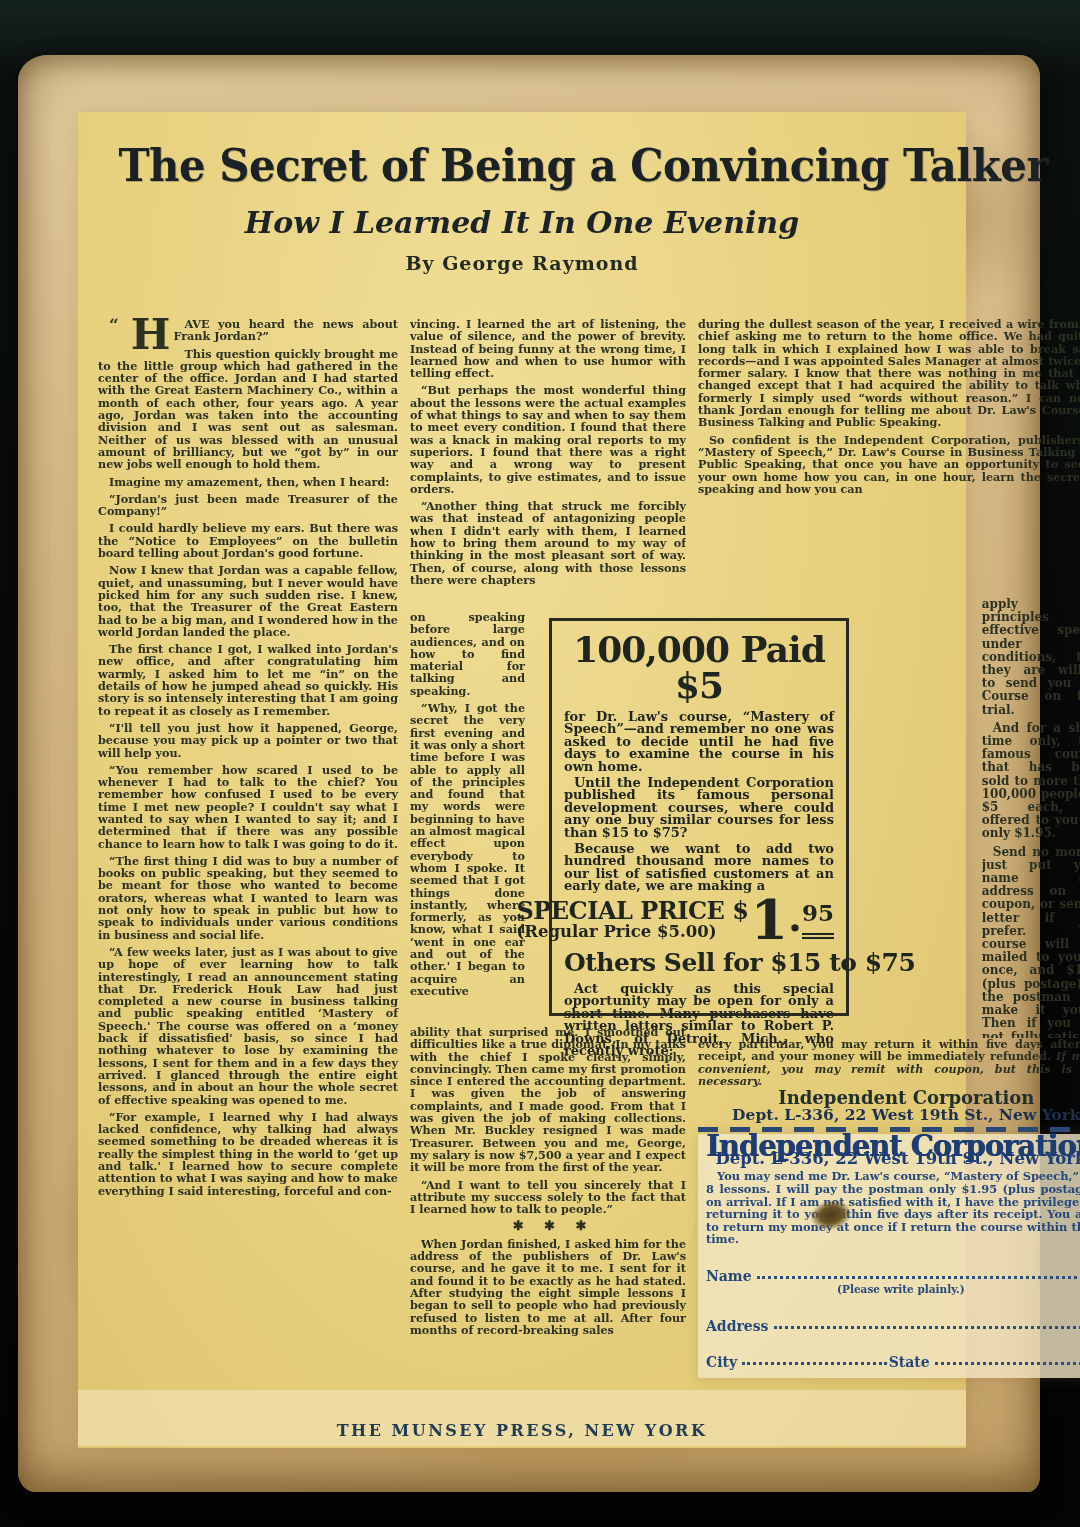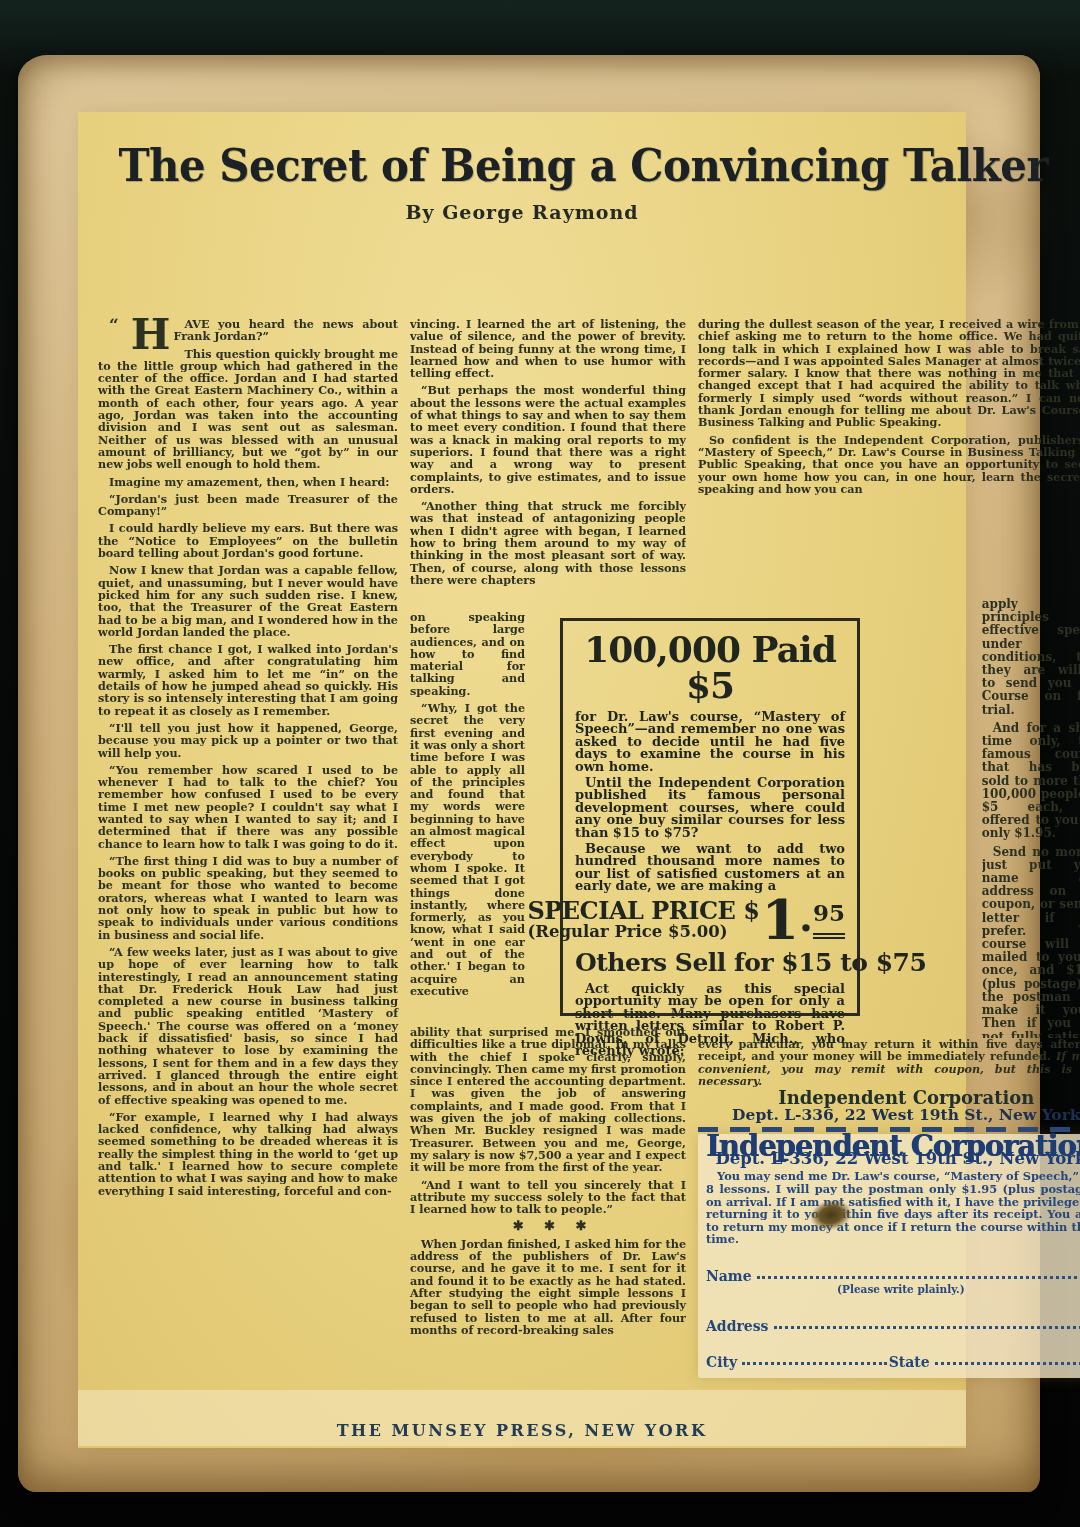--- a/index.html
+++ b/index.html
@@ -44,21 +44,21 @@
   .lead .lead-quote{float:left;font-size:17px;line-height:14px;font-weight:bold;padding-right:1px;}
   .lead .dropcap{float:left;font-size:42px;line-height:33px;font-weight:bold;padding:0 3px 0 0;}
   .sec-top2{height:293px;overflow:hidden;}
   .sec-mid2{height:415px;overflow:hidden;width:115px;}
   .sec-top3{height:280px;overflow:hidden;}
   .sec-mid3{height:440px;overflow:hidden;width:122px;margin-left:auto;font-size:12px;line-height:13.2px;}
   .separator{text-align:center;text-indent:0;font-size:13px;letter-spacing:8px;margin:4px 0 6px;}
   .italic{font-style:italic;}
   
   .ad-box{
-    position:absolute;left:482px;top:506px;width:300px;height:398px;
+    position:absolute;left:471px;top:506px;width:300px;height:398px;
     border:3px solid #2a2a20;padding:8px 12px 6px;box-sizing:border-box;
     color:#20261f;font-weight:bold;
   }
   .ad-headline{text-align:center;font-size:36px;line-height:1.0;margin:2px 0 8px;letter-spacing:-1px;}
   .ad-box p{font-size:13px;line-height:12.4px;text-align:justify;margin:0 0 4px;text-indent:0;}
   .ad-box p.ind{text-indent:10px;}
   .special-row{display:flex;justify-content:flex-end;align-items:flex-start;margin:6px 0 2px;}
   .special-label{font-size:24px;line-height:1;letter-spacing:-.5px;white-space:nowrap;}
   .regular{font-size:16.5px;line-height:1.1;white-space:nowrap;}
   .special-price{display:flex;align-items:flex-start;margin-left:2px;}
@@ -99,20 +99,21 @@
 
 <div class="paper">
   <div class="stain stain1"></div>
   <div class="stain stain2"></div>
   <div class="stain stain3"></div>
 
   <div class="print-area">
     <div class="bottom-band"></div>
 
     <div class="title">The Secret of Being a Convincing Talker</div>
+    <div class="subtitle">How I Learned It In One Evening</div>
     <div class="byline">By George Raymond</div>
 
     <div class="cols">
 
       <div class="col col1">
         <p class="lead"><span class="lead-quote">“</span><span class="dropcap">H</span><span>AVE you heard the news about Frank Jordan?”</span></p>
         <p>This question quickly brought me to the little group which had gathered in the center of the office. Jordan and I had started with the Great Eastern Machinery Co., within a month of each other, four years ago. A year ago, Jordan was taken into the accounting division and I was sent out as salesman. Neither of us was blessed with an unusual amount of brilliancy, but we “got by” in our new jobs well enough to hold them.</p>
         <p>Imagine my amazement, then, when I heard:</p>
         <p>“Jordan's just been made Treasurer of the Company!”</p>
         <p>I could hardly believe my ears. But there was the “Notice to Employees” on the bulletin board telling about Jordan's good fortune.</p>
@@ -122,21 +123,21 @@
         <p>“You remember how scared I used to be whenever I had to talk to the chief? You remember how confused I used to be every time I met new people? I couldn't say what I wanted to say when I wanted to say it; and I determined that if there was any possible chance to learn how to talk I was going to do it.</p>
         <p>“The first thing I did was to buy a number of books on public speaking, but they seemed to be meant for those who wanted to become orators, whereas what I wanted to learn was not only how to speak in public but how to speak to individuals under various conditions in business and social life.</p>
         <p>“A few weeks later, just as I was about to give up hope of ever learning how to talk interestingly, I read an announcement stating that Dr. Frederick Houk Law had just completed a new course in business talking and public speaking entitled ‘Mastery of Speech.' The course was offered on a ‘money back if dissatisfied' basis, so since I had nothing whatever to lose by examining the lessons, I sent for them and in a few days they arrived. I glanced through the entire eight lessons, and in about an hour the whole secret of effective speaking was opened to me.</p>
         <p>“For example, I learned why I had always lacked confidence, why talking had always seemed something to be dreaded whereas it is really the simplest thing in the world to ‘get up and talk.' I learned how to secure complete attention to what I was saying and how to make everything I said interesting, forceful and con-</p>
       </div>
 
       <div class="col col2">
         <div class="sec-top2">
           <p class="noindent">vincing. I learned the art of listening, the value of silence, and the power of brevity. Instead of being funny at the wrong time, I learned how and when to use humor with telling effect.</p>
           <p>“But perhaps the most wonderful thing about the lessons were the actual examples of what things to say and when to say them to meet every condition. I found that there was a knack in making oral reports to my superiors. I found that there was a right way and a wrong way to present complaints, to give estimates, and to issue orders.</p>
-          <p>“Another thing that struck me forcibly was that instead of antagonizing people when I didn't agree with began, I learned how to bring them around to my way of thinking in the most pleasant sort of way. Then, of course, along with those lessons there were chapters</p>
+          <p>“Another thing that struck me forcibly was that instead of antagonizing people when I didn't early with them, I learned how to bring them around to my way of thinking in the most pleasant sort of way. Then, of course, along with those lessons there were chapters</p>
         </div>
         <div class="sec-mid2">
           <p class="noindent">on speaking before large audiences, and on how to find material for talking and speaking.</p>
           <p>“Why, I got the secret the very first evening and it was only a short time before I was able to apply all of the principles and found that my words were beginning to have an almost magical effect upon everybody to whom I spoke. It seemed that I got things done instantly, where formerly, as you know, what I said ‘went in one ear and out of the other.' I began to acquire an executive</p>
         </div>
         <div>
           <p class="noindent">ability that surprised me. I smoothed out difficulties like a true diplomat. In my talks with the chief I spoke clearly, simply, convincingly. Then came my first promotion since I entered the accounting department. I was given the job of answering complaints, and I made good. From that I was given the job of making collections. When Mr. Buckley resigned I was made Treasurer. Between you and me, George, my salary is now $7,500 a year and I expect it will be more from the first of the year.</p>
           <p>“And I want to tell you sincerely that I attribute my success solely to the fact that I learned how to talk to people.”</p>
           <p class="separator">✱  ✱  ✱</p>
           <p>When Jordan finished, I asked him for the address of the publishers of Dr. Law's course, and he gave it to me. I sent for it and found it to be exactly as he had stated. After studying the eight simple lessons I began to sell to people who had previously refused to listen to me at all. After four months of record-breaking sales</p>

